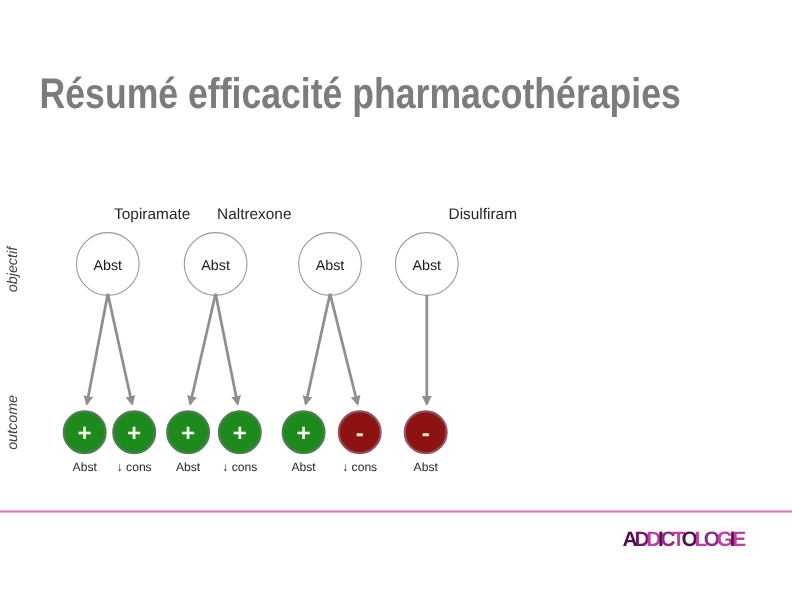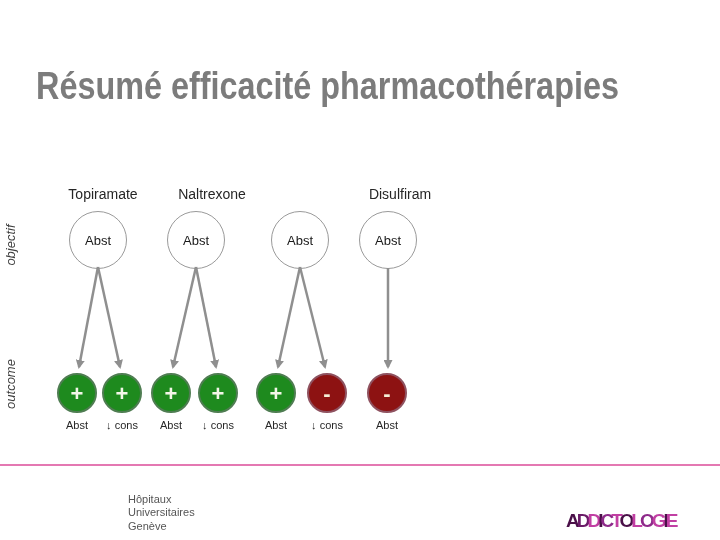--- a/index.html
+++ b/index.html
@@ -7,21 +7,21 @@
     position:relative; width:720px; height:540px; background:#ffffff;
     overflow:hidden; font-family:"Liberation Sans", sans-serif;
   }
   .slide-title {
     position:absolute; left:36px; top:64px; margin:0;
     font-size:39px; font-weight:bold; color:#7c7c7c; white-space:nowrap;
     transform:scaleX(0.83); transform-origin:left top;
   }
   .drug-name {
     position:absolute; top:186px; width:140px; margin-left:-70px;
-    text-align:center; font-size:14px; color:#262626; white-space:nowrap;
+    text-align:right; font-size:14px; color:#262626; white-space:nowrap;
   }
   .obj-circle {
     position:absolute; top:211px; width:56px; height:56px; margin-left:-29px;
     border:1px solid #9a9a9a; border-radius:50%; background:#ffffff;
     display:flex; align-items:center; justify-content:center;
     font-size:13px; color:#1a1a1a;
   }
   .row-label {
     position:absolute; left:-33px; width:90px; height:18px; text-align:center;
     font-size:13px; font-style:italic; color:#3f3f3f;
@@ -47,36 +47,36 @@
     position:absolute; left:37px; top:483px; font-size:44px; font-weight:bold;
     line-height:44px; letter-spacing:0; white-space:nowrap;
   }
   .hug-logo span { display:inline-block; }
   .hug-logo span + span { margin-left:-7px; }
   .hug-org {
     position:absolute; left:128px; top:493px; font-size:11px; color:#555555;
     line-height:1.22;
   }
   .addictologie {
-    position:absolute; left:566px; top:510px; font-size:19px; font-weight:bold;
+    position:absolute; left:566px; top:480px; font-size:19px; font-weight:bold;
     letter-spacing:-3px; white-space:nowrap;
   }
 </style>
 </head>
 <body>
 
 <div class="slide">
 
   <h1 class="slide-title">Résumé efficacité pharmacothérapies</h1>
 
   <div class="row-label objectif">objectif</div>
   <div class="row-label outcome">outcome</div>
 
   <div class="drug-name" style="left:103px">Topiramate</div>
-  <div class="drug-name" style="left:212px">Naltrexone</div>
+  <div class="drug-name" style="left:195px">Naltrexone</div>
   <div class="drug-name" style="left:400px">Disulfiram</div>
 
   <div class="obj-circle" style="left:98px">Abst</div>
   <div class="obj-circle" style="left:196px">Abst</div>
   <div class="obj-circle" style="left:300px">Abst</div>
   <div class="obj-circle" style="left:388px">Abst</div>
 
   <svg class="arrows" viewBox="0 0 720 540">
     <defs>
       <marker id="ah" markerUnits="userSpaceOnUse" markerWidth="9" markerHeight="9" refX="7" refY="4.5" orient="auto">
@@ -103,21 +103,16 @@
   <div class="out-label" style="left:77px">Abst</div>
   <div class="out-label" style="left:122px">↓ cons</div>
   <div class="out-label" style="left:171px">Abst</div>
   <div class="out-label" style="left:218px">↓ cons</div>
   <div class="out-label" style="left:276px">Abst</div>
   <div class="out-label" style="left:327px">↓ cons</div>
   <div class="out-label" style="left:387px">Abst</div>
 
   <div class="footer-divider" style="background-color: rgb(228, 120, 178);"></div>
 
-  <div class="hug-org">
-    <div>Hôpitaux</div>
-    <div>Universitaires</div>
-    <div>Genève</div>
-  </div>
 
   <div class="addictologie"><span style="color: rgb(74, 16, 72);">A</span><span style="color: rgb(107, 27, 104);">D</span><span style="color: rgb(193, 63, 163);">D</span><span style="color: rgb(74, 16, 72);">I</span><span style="color: rgb(142, 42, 138);">C</span><span style="color: rgb(193, 63, 163);">T</span><span style="color: rgb(74, 16, 72);">O</span><span style="color: rgb(193, 63, 163);">L</span><span style="color: rgb(142, 42, 138);">O</span><span style="color: rgb(193, 63, 163);">G</span><span style="color: rgb(74, 16, 72);">I</span><span style="color: rgb(193, 63, 163);">E</span></div>
 
 </div>
 
 </body></html>

